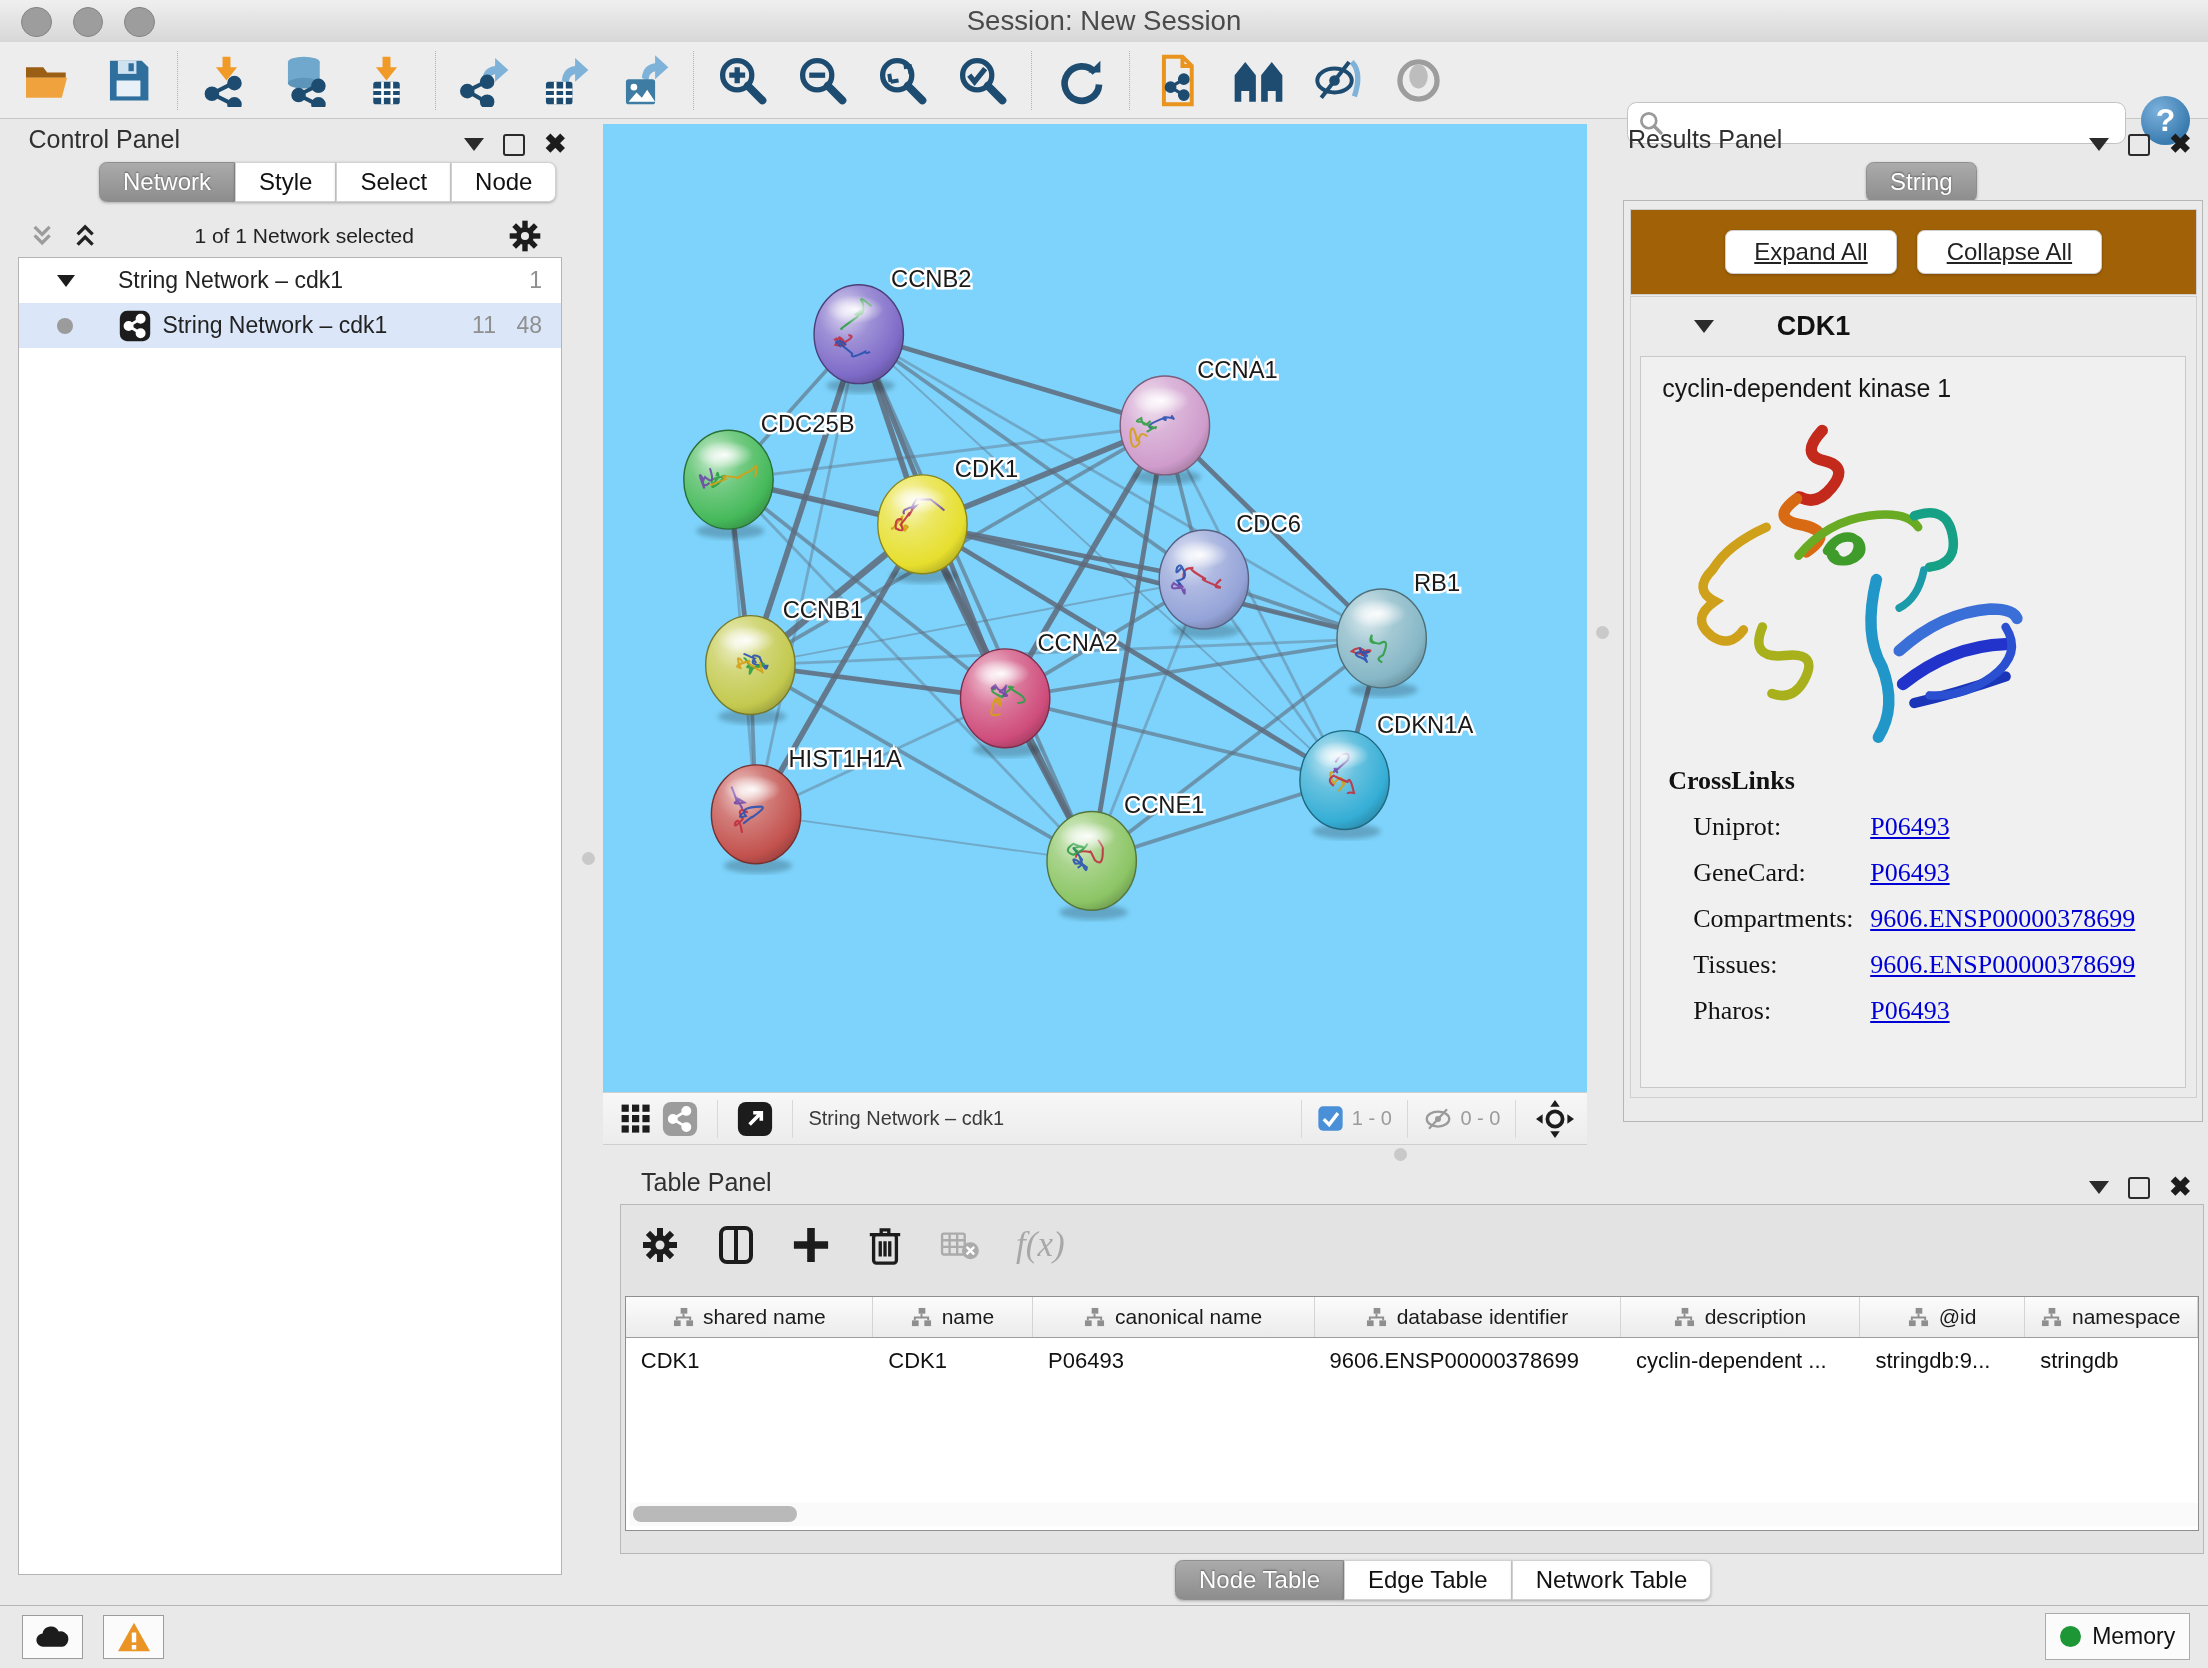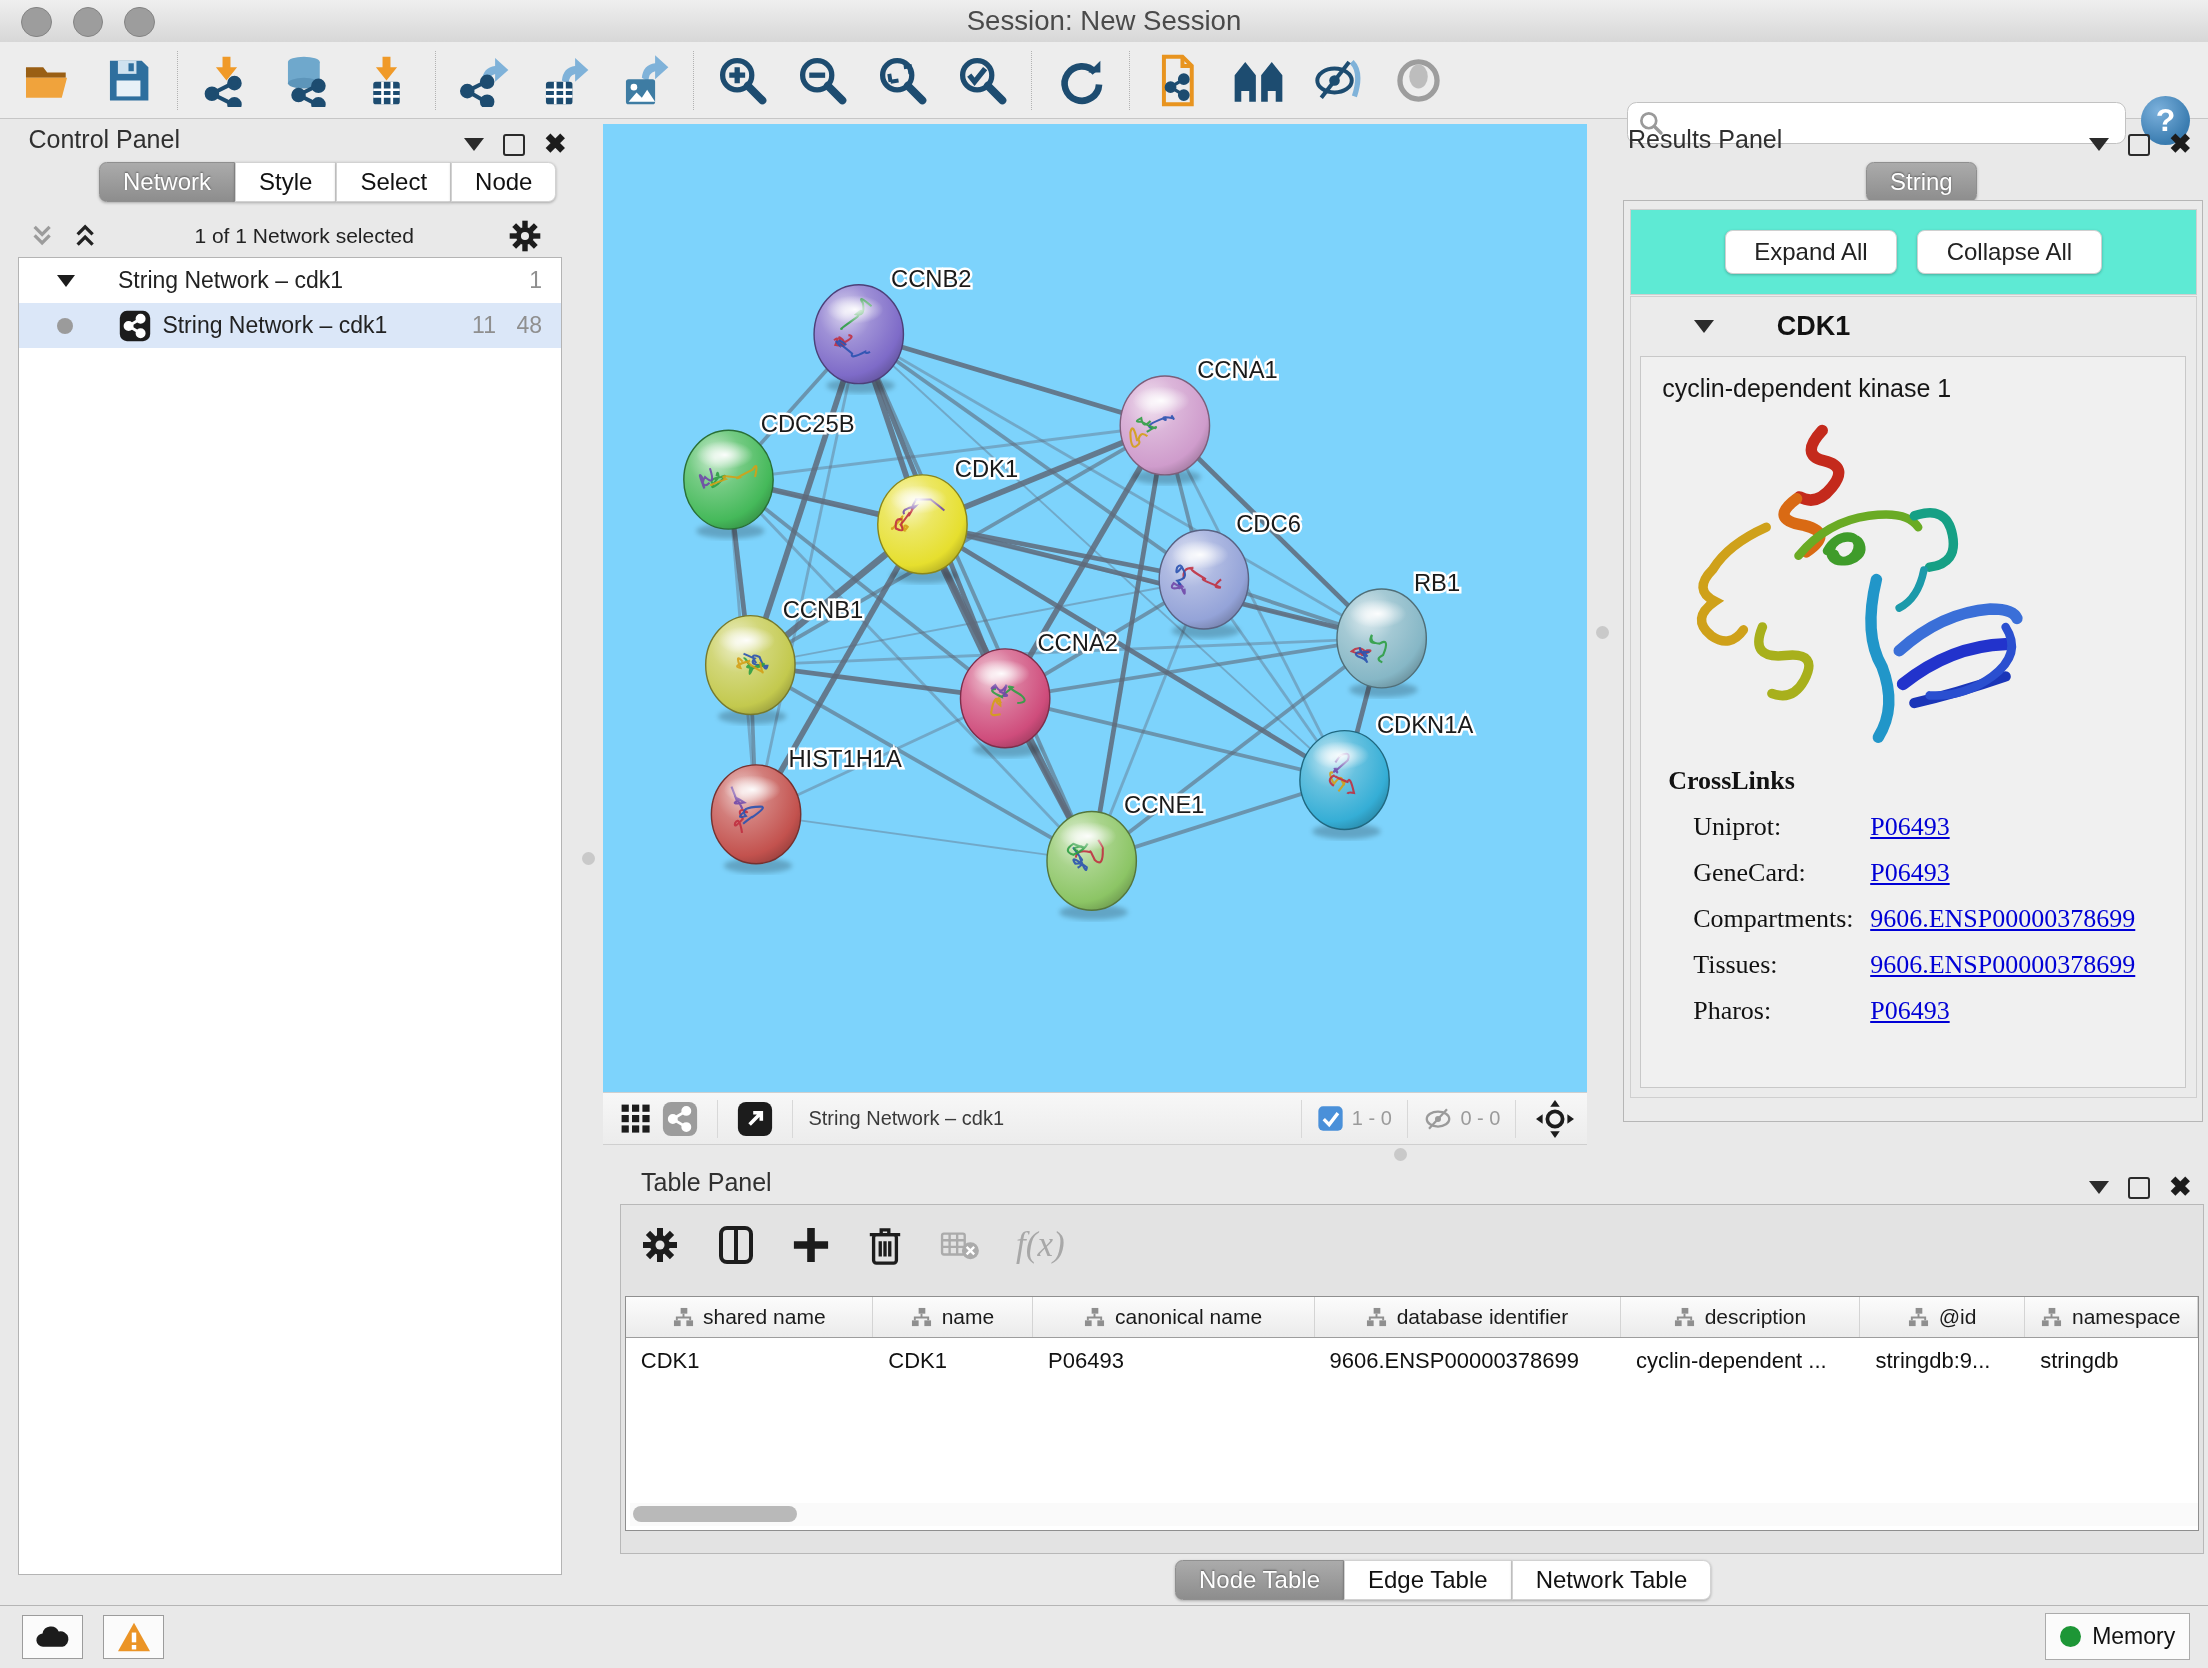--- a/index.html
+++ b/index.html
@@ -54,21 +54,21 @@
   .netbar{position:absolute;left:603px;top:1092px;width:984px;height:51px;
     background:linear-gradient(#f7f7f7,#ececec);border-top:1px solid #cfcfcf;
     border-bottom:1px solid #cfcfcf;display:flex;align-items:center;font-size:20px;color:#3a3a3a;}
   .nb-sep{width:0;height:38px;border-left:1px solid #d8d8d8;margin:0 15px;}
   .badge{color:#9a9a9a;font-size:20px;margin-left:7.6px;}
   .splitdot{position:absolute;width:13.3px;height:13.3px;border-radius:50%;background:#c9c9c9;}
   
   .rp-outer{position:absolute;left:1623px;top:200px;width:578px;height:920px;background:#ebebeb;
     border:1px solid #b6b6b6;}
   .rp-btnbox{position:absolute;left:5.7px;top:7.6px;width:565px;height:84px;border:1px solid #cfcfcf;
-    display:flex;align-items:center;justify-content:center;gap:20px;background:#5eead4;}
+    display:flex;align-items:center;justify-content:center;gap:20px;background:#a16207;text-decoration:underline;}
   .rp-btn{height:42px;padding:0 28.5px;background:#fff;border:1px solid #d0d0d0;border-radius:7.6px;
     font-size:24px;display:flex;align-items:center;box-shadow:0 1px 2.9px rgba(0,0,0,.25);}
   .rp-cdk{position:absolute;left:5.7px;top:95px;width:565px;height:800px;border:1px solid #cfcfcf;
     background:#ebebeb;}
   .rp-cdkhead{height:59px;display:flex;align-items:center;font-size:27px;font-weight:bold;color:#111;}
   .rp-inner{position:absolute;left:9.5px;top:59px;width:544px;height:730px;background:#f0f0f0;
     border:1px solid #c8c8c8;}
   .rp-desc{font-size:25px;color:#161616;padding:17px 0 0 21px;}
   .crosslinks{position:absolute;left:27px;top:409px;font-family:"Liberation Serif",serif;
     font-size:26px;color:#111;}

